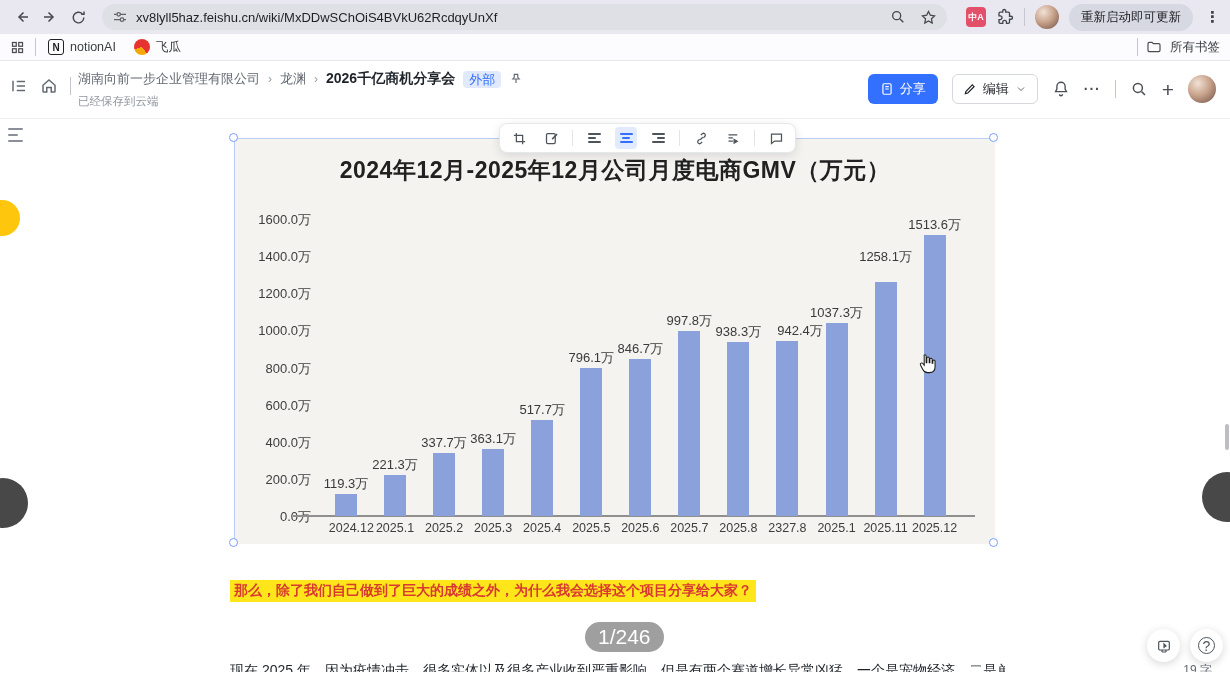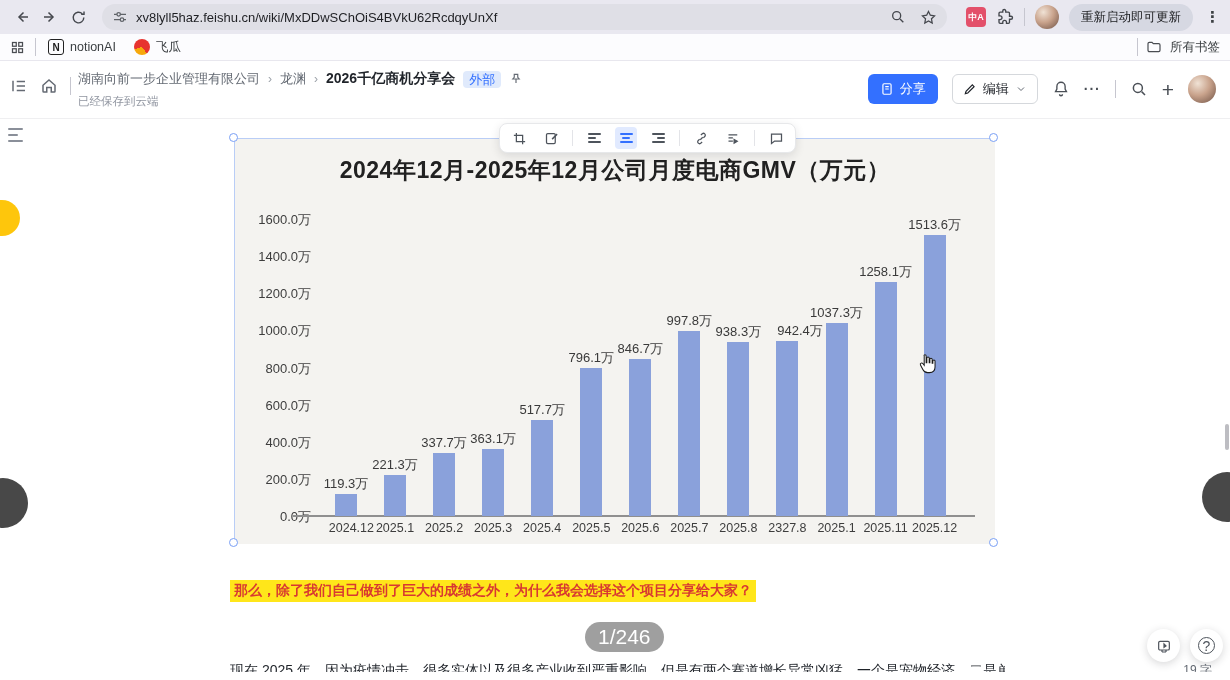--- a/index.html
+++ b/index.html
@@ -352,21 +352,21 @@
         <div class="bar" style="left: 492.4px; top: 202.828px; height: 174.172px; background: rgb(138, 161, 219);"></div>
         <div class="bar-label" style="left: 461.4px; top: 183.828px;">938.3万</div>
         <div class="xtick" style="left: 475.4px; top: 382px;">2025.8</div>
         <div class="bar" style="left: 541.45px; top: 202.067px; height: 174.933px; background: rgb(138, 161, 219);"></div>
         <div class="bar-label" style="left: 523px; top: 183.067px;">942.4万</div>
         <div class="xtick" style="left: 524.45px; top: 382px;">2327.8</div>
         <div class="bar" style="left: 590.5px; top: 184.451px; height: 192.549px; background: rgb(138, 161, 219);"></div>
         <div class="bar-label" style="left: 559.5px; top: 165.451px;">1037.3万</div>
         <div class="xtick" style="left: 573.5px; top: 382px;">2025.1</div>
         <div class="bar" style="left: 639.55px; top: 143.465px; height: 233.535px; background: rgb(138, 161, 219);"></div>
-        <div class="bar-label" style="left: 608.55px; top: 124px;">1258.1万</div>
+        <div class="bar-label" style="left: 608.55px; top: 109px;">1258.1万</div>
         <div class="xtick" style="left: 622.55px; top: 382px;">2025.11</div>
         <div class="bar" style="left: 688.6px; top: 96.038px; height: 280.962px; background: rgb(138, 161, 219);"></div>
         <div class="bar-label" style="left: 657.6px; top: 77.038px;">1513.6万</div>
         <div class="xtick" style="left: 671.6px; top: 382px;">2025.12</div>
       </div>
   </div>
   <div class="handle" style="left:229px; top:133px;"></div>
   <div class="handle" style="left:989px; top:133px;"></div>
   <div class="handle" style="left:229px; top:538px;"></div>
   <div class="handle" style="left:989px; top:538px;"></div>

